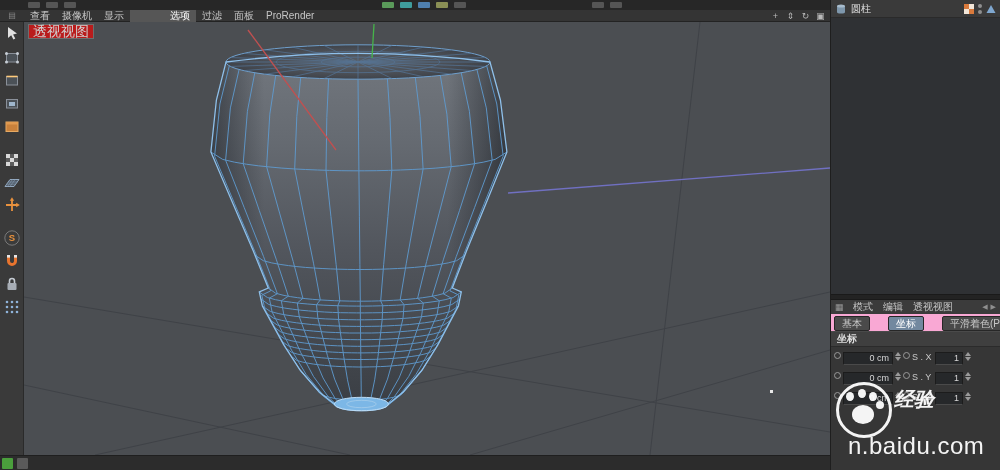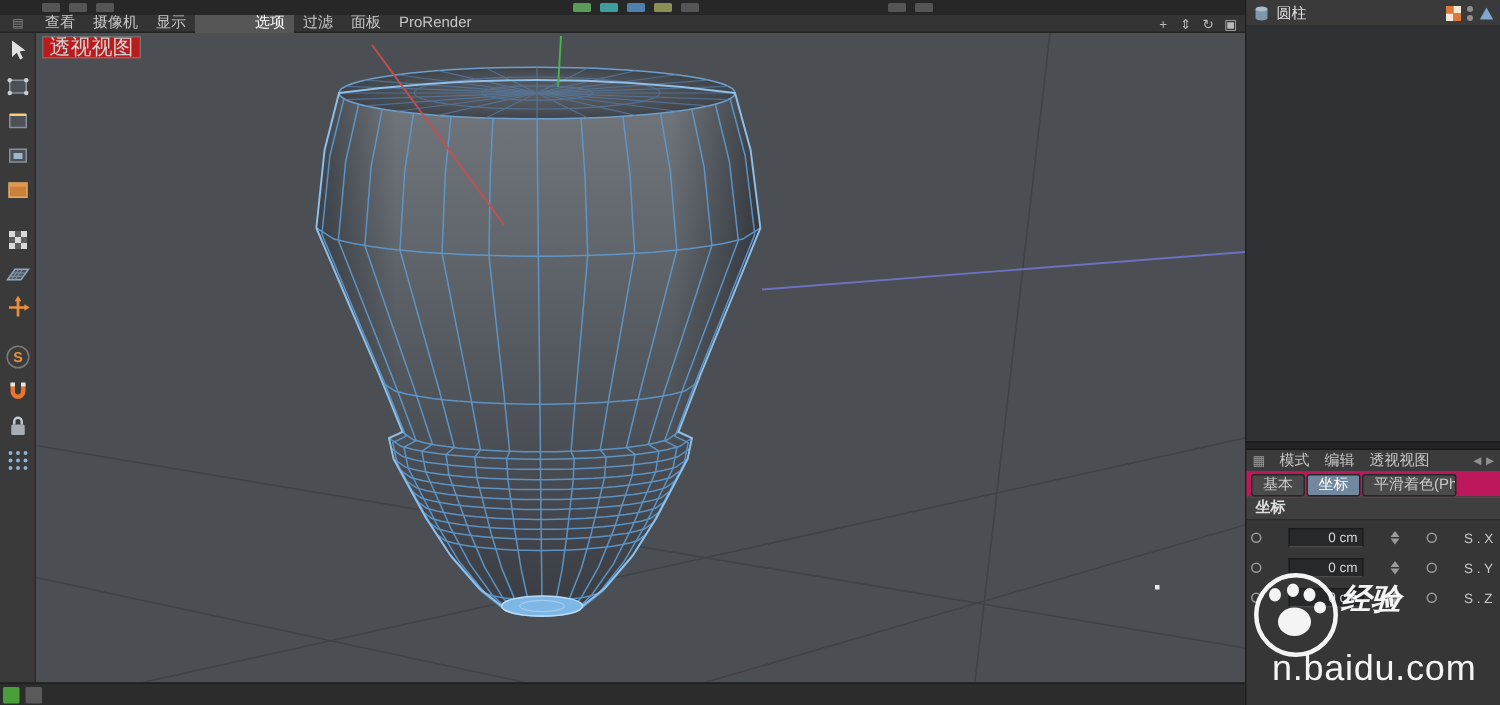--- a/index.html
+++ b/index.html
@@ -52,29 +52,29 @@
   .om-empty{height:276px;background:#2f3134;border-top:1px solid #2a2a2a;}
   .splitter{height:4px;background:#232323;border-top:1px solid #1a1a1a;border-bottom:1px solid #1a1a1a;}
 
   .am-menu{height:14px;background:#3b3b3b;display:flex;align-items:center;font-size:10px;
            color:#c6c6c6;padding:0 4px;gap:2px;}
   .am-menu .mi{padding:0 4px;white-space:nowrap;}
   .am-menu-icon{color:#999;font-size:9px;width:12px;}
   .am-nav{margin-left:auto;color:#8f8f8f;font-size:7px;display:flex;gap:3px;}
   .am-object{height:16px;display:flex;align-items:center;gap:4px;padding:0 5px;background:#353535;
              border-top:1px solid #2c2c2c;font-size:10px;color:#e0e0e0;white-space:nowrap;}
-  .am-tabs{height:17px;background:#be185d;display:flex;gap:1px;padding:2px 3px 0;box-sizing:border-box;align-items:center;}
+  .am-tabs{height:17px;background:#f9a8d4;display:flex;gap:18px;padding:2px 3px 0;box-sizing:border-box;align-items:center;}
   .tab{font-size:10px;line-height:13px;padding:0 7px;background:#4a4a4a;color:#c9c9c9;
        border:1px solid #272727;border-radius:2px;white-space:nowrap;overflow:hidden;flex:none;}
   .tab.active{background:#72889f;color:#fff;}
   .tab.clip{max-width:54px;padding-right:0;}
   .am-section{height:14px;line-height:14px;background:#3f3f3f;border-top:1px solid #4a4a4a;
               border-bottom:1px solid #2b2b2b;font-size:10px;font-weight:bold;color:#ddd;padding-left:6px;}
   .coord-rows{padding:5px 3px;display:flex;flex-direction:column;gap:7px;}
-  .coord-row{display:flex;align-items:center;gap:18px;}
+  .coord-row{display:flex;gap:2px;}
   .kf{width:7px;height:7px;border:1px solid #999;border-radius:50%;box-sizing:border-box;flex:none;}
   .field{background:#26282a;border:1px solid #1c1c1c;border-bottom-color:#4a4a4a;height:13px;
          line-height:11px;font-size:9px;color:#d6d6d6;text-align:right;padding:0 3px;box-sizing:border-box;flex:none;}
   .f-pos{width:50px;}
   .f-scale{width:28px;}
   .spin{display:flex;flex-direction:column;gap:1px;flex:none;}
   .spin i{display:block;width:0;height:0;border-left:3px solid transparent;border-right:3px solid transparent;}
   .spin .up{border-bottom:4px solid #9a9a9a;}
   .spin .dn{border-top:4px solid #9a9a9a;}
   .c-label{font-size:9px;color:#c9c9c9;width:21px;flex:none;white-space:nowrap;}

